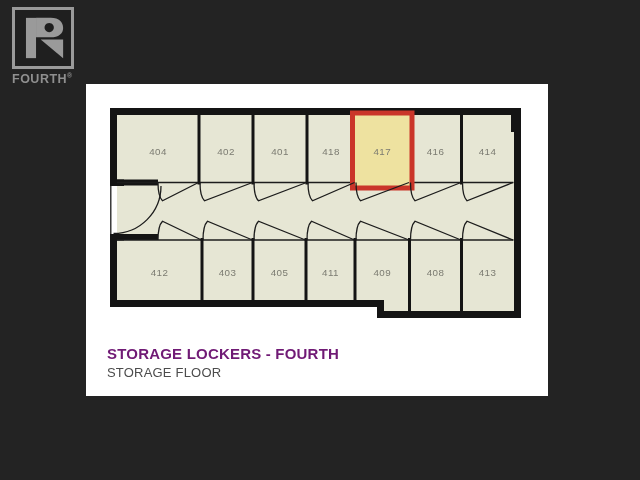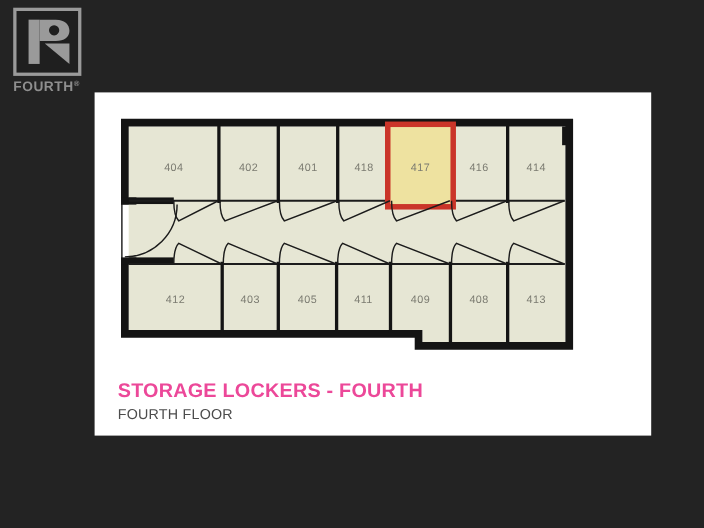--- a/index.html
+++ b/index.html
@@ -14,27 +14,27 @@
     width:56px;height:56px;border:3px solid #9a9a9a;background:#1f1f1f;
     display:flex;align-items:center;justify-content:center;
   }
   .logo-text{
     margin-top:3px;color:#8f8f8f;font-size:12.5px;font-weight:600;
     letter-spacing:0.5px;white-space:nowrap;
   }
   .logo-text sup{font-size:7px;}
   
   .panel{
-    position:absolute;left:86px;top:84px;width:506px;height:312px;
+    position:absolute;left:86px;top:84px;width:462px;height:312px;
     background:#ffffff;
   }
   .plan-svg{position:absolute;left:21px;top:21px;}
   .caption{position:absolute;left:21px;top:261px;}
   .caption-title{
-    color:#ec4899;font-size:18px;font-weight:bold;letter-spacing:0.2px;
+    color:#701a75;font-size:15px;font-weight:bold;letter-spacing:0.2px;
   }
   .caption-subtitle{
     color:#4c4c4c;font-size:13px;margin-top:3px;letter-spacing:0.2px;
   }
 </style>
 </head>
 <body>
 
 <div class="logo">
   <div class="logo-box">
@@ -98,15 +98,15 @@
       <text x="159.5" y="275.5" fill="#7b7b71" font-size="9.8" text-anchor="middle" letter-spacing="0.4" font-family="&quot;Liberation Sans&quot;, sans-serif">412</text>
       <text x="227.5" y="275.5" fill="#7b7b71" font-size="9.8" text-anchor="middle" letter-spacing="0.4" font-family="&quot;Liberation Sans&quot;, sans-serif">403</text>
       <text x="279.5" y="275.5" fill="#7b7b71" font-size="9.8" text-anchor="middle" letter-spacing="0.4" font-family="&quot;Liberation Sans&quot;, sans-serif">405</text>
       <text x="330.5" y="275.5" fill="#7b7b71" font-size="9.8" text-anchor="middle" letter-spacing="0.4" font-family="&quot;Liberation Sans&quot;, sans-serif">411</text>
       <text x="382.25" y="275.5" fill="#7b7b71" font-size="9.8" text-anchor="middle" letter-spacing="0.4" font-family="&quot;Liberation Sans&quot;, sans-serif">409</text>
       <text x="435.5" y="275.5" fill="#7b7b71" font-size="9.8" text-anchor="middle" letter-spacing="0.4" font-family="&quot;Liberation Sans&quot;, sans-serif">408</text>
       <text x="487.5" y="275.5" fill="#7b7b71" font-size="9.8" text-anchor="middle" letter-spacing="0.4" font-family="&quot;Liberation Sans&quot;, sans-serif">413</text>
     </svg>
   <div class="caption">
     <div class="caption-title">STORAGE LOCKERS - FOURTH</div>
-    <div class="caption-subtitle">FOURTH FLOOR</div>
+    <div class="caption-subtitle">STORAGE FLOOR</div>
   </div>
 </div>
 
 </body></html>

